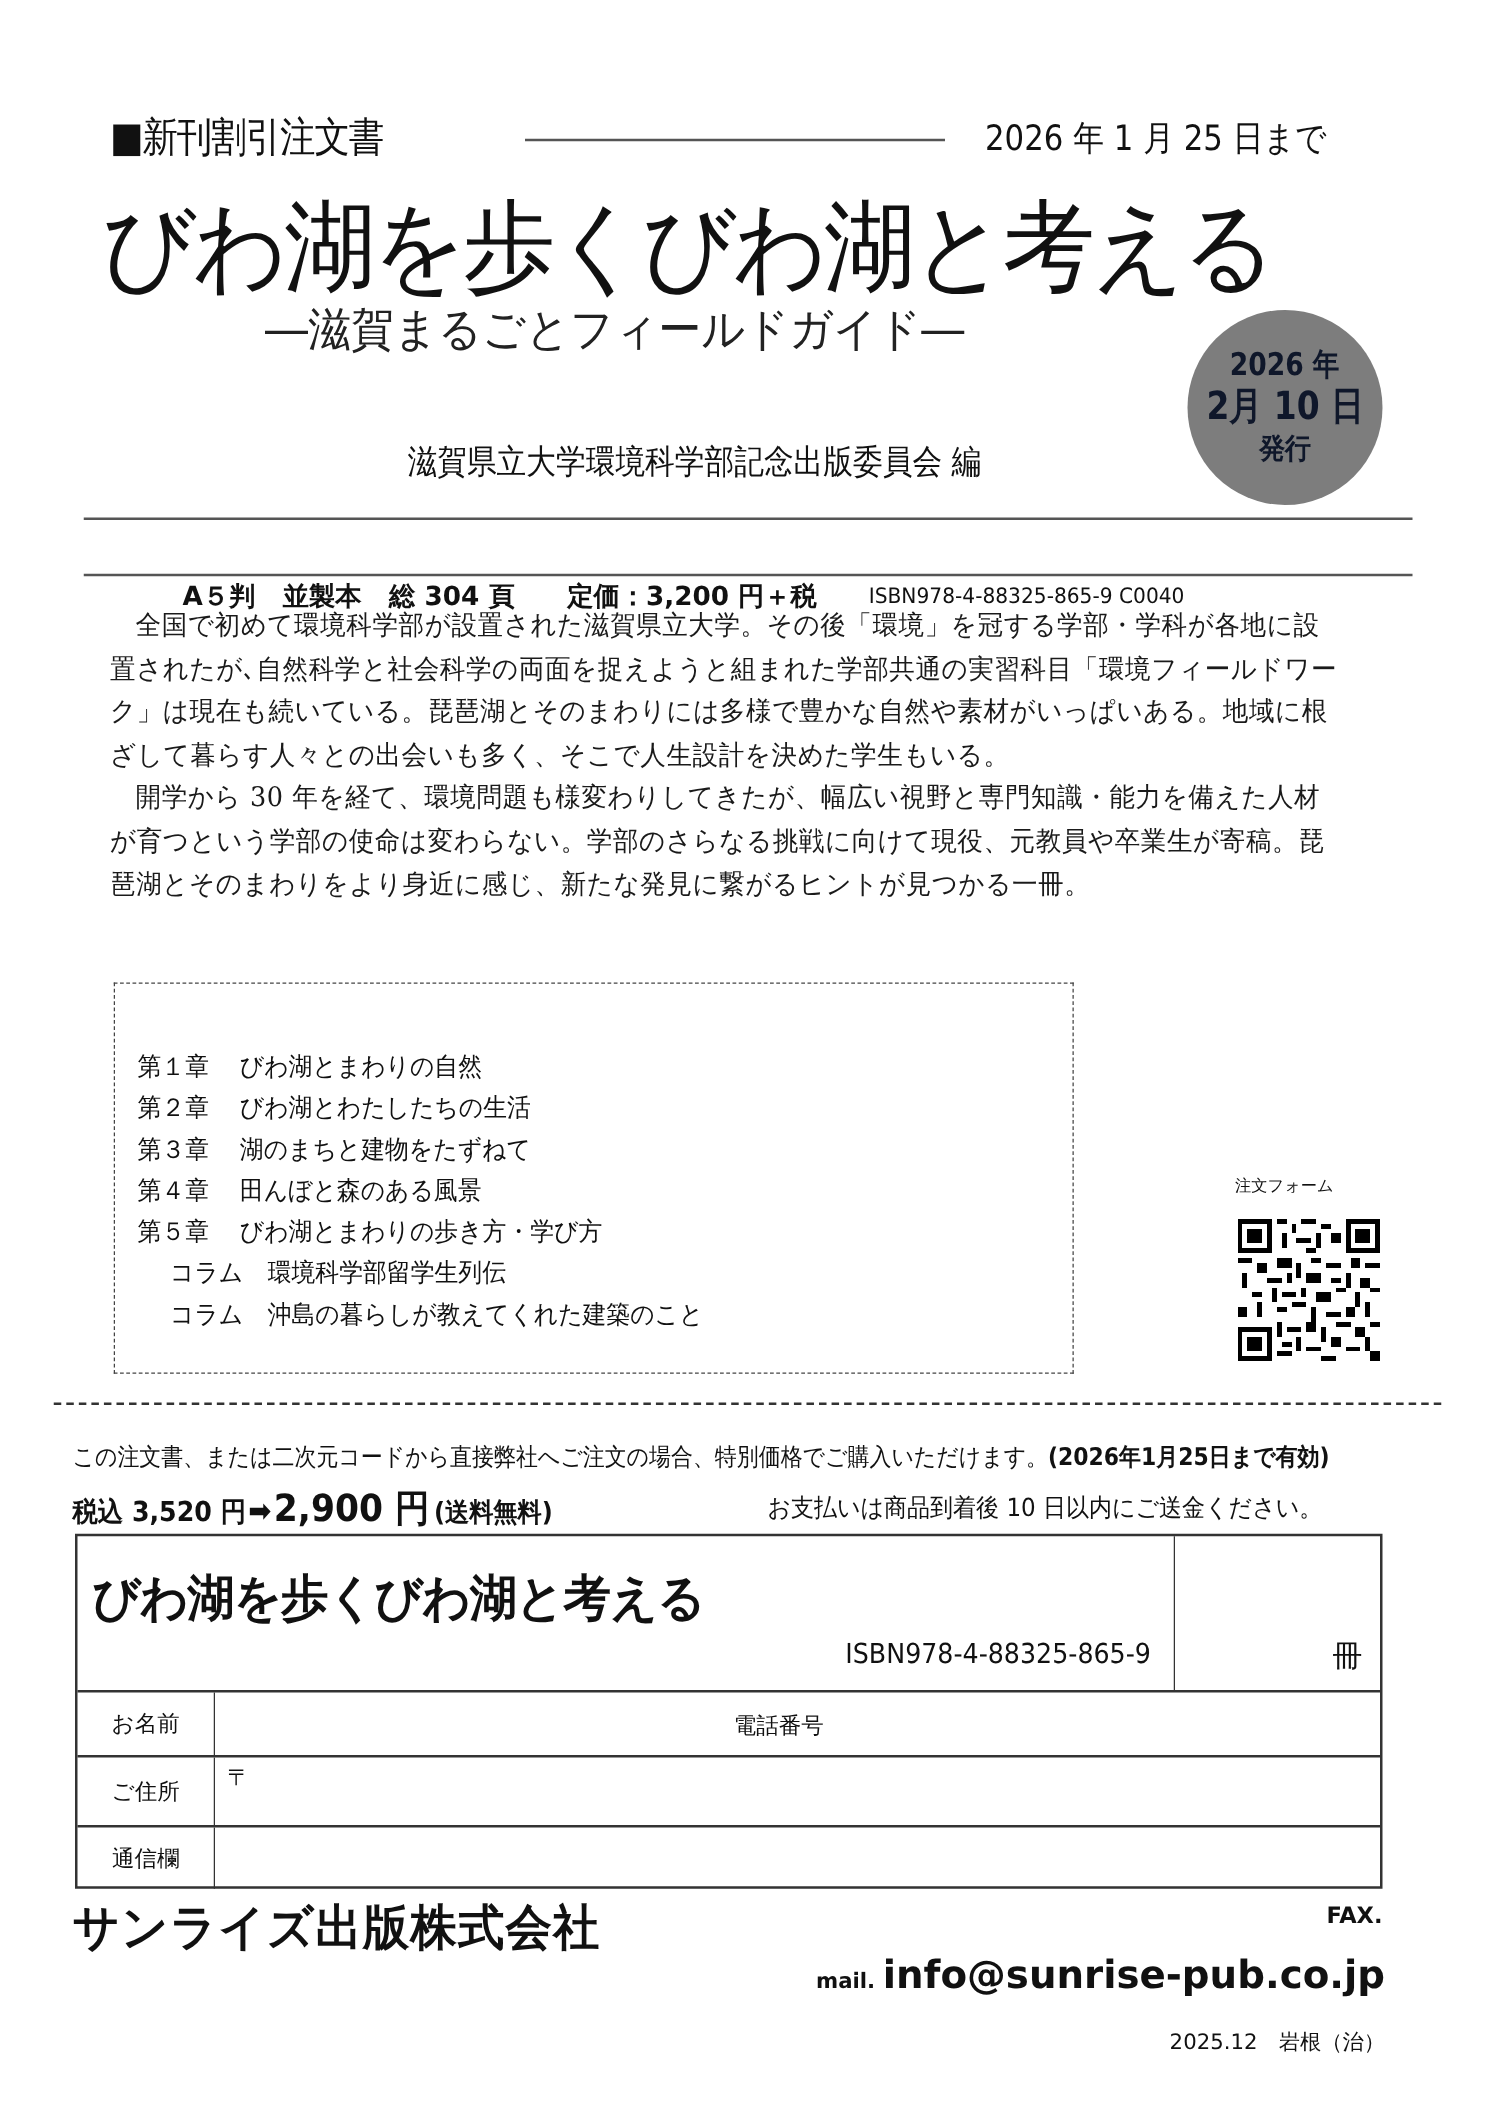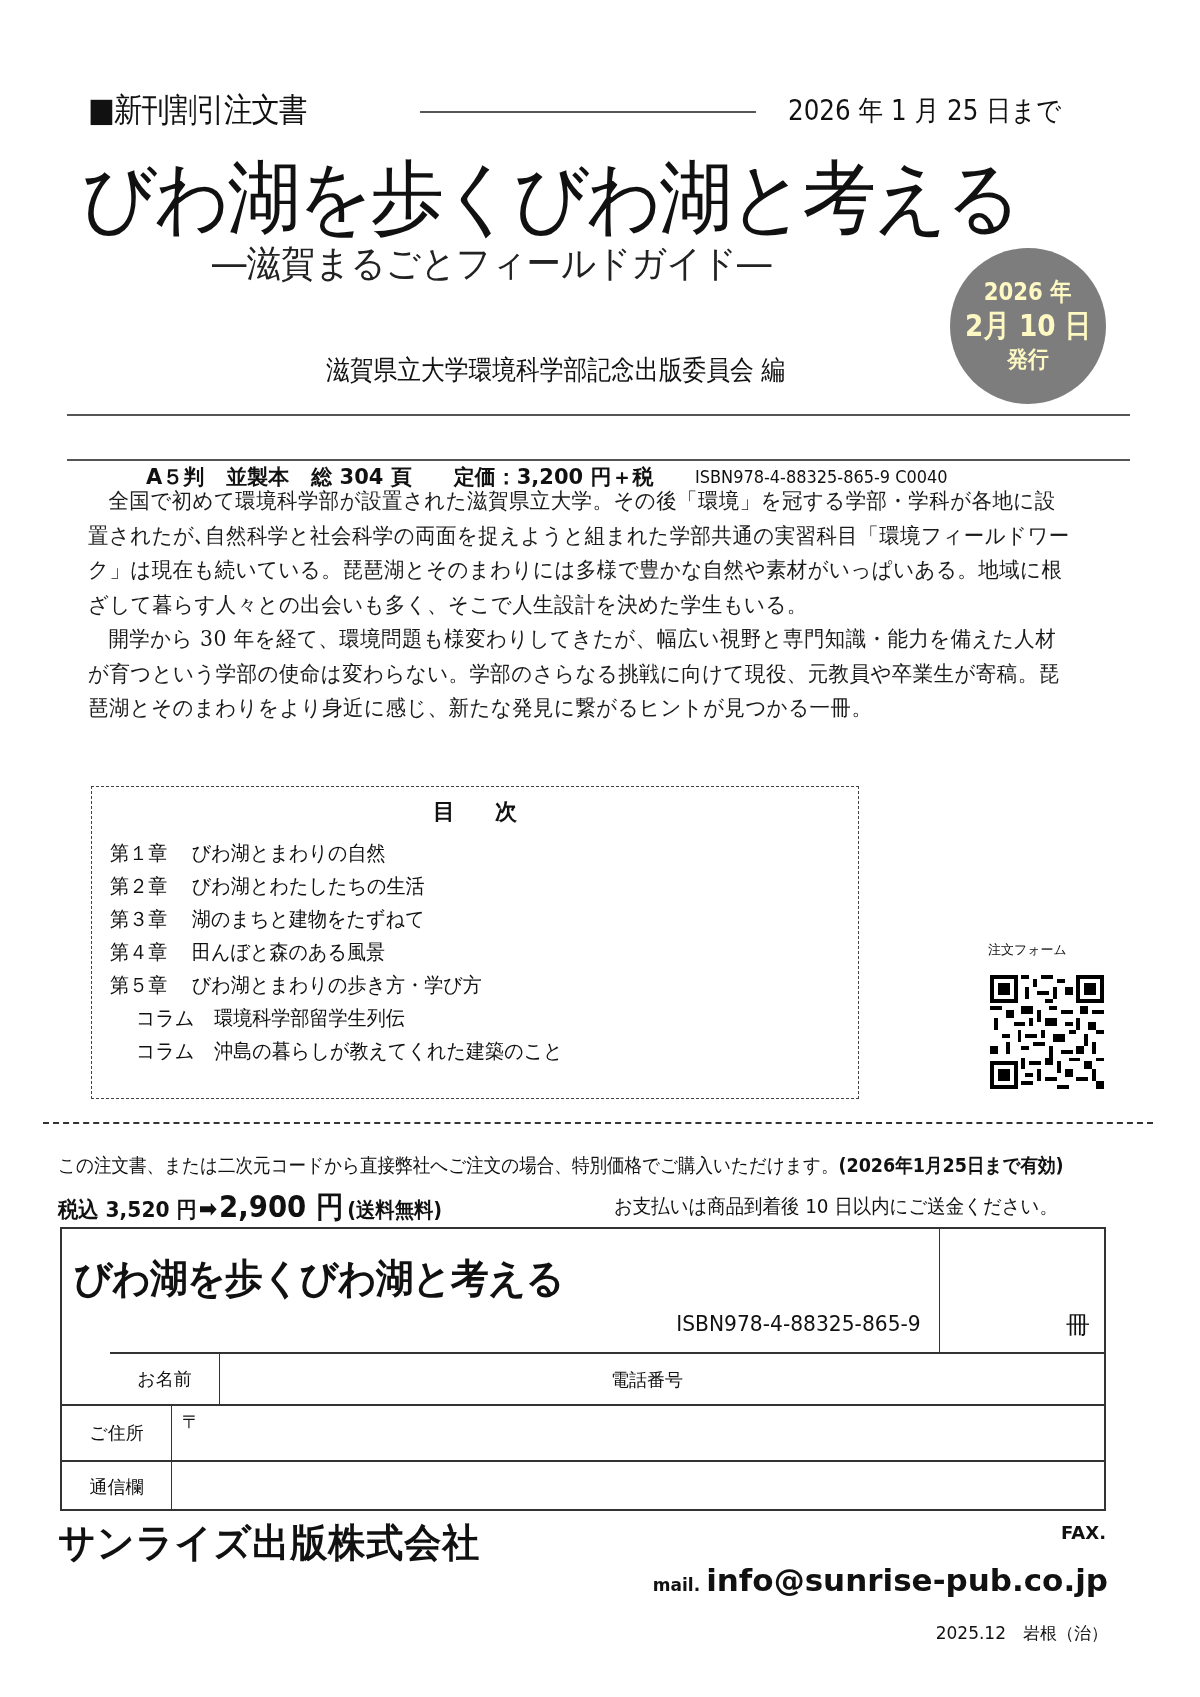--- a/index.html
+++ b/index.html
@@ -16,21 +16,21 @@
     .header-label { left: 88px; top: 90px; font-size: 33px; line-height: 40px; letter-spacing: -1px; transform: scaleX(0.86); transform-origin: left center; white-space: nowrap; }
     .header-rule { left: 420px; top: 111px; width: 336px; height: 2px; background: #555; }
     .header-deadline { left: 788px; top: 92px; font-size: 28px; line-height: 38px; transform: scaleX(0.88); transform-origin: left center; white-space: nowrap; }
 
     .main-title { left: 82px; top: 148px; font-size: 80px; line-height: 100px; letter-spacing: -3px; white-space: nowrap; transform: scaleX(0.92); transform-origin: left center; }
     .subtitle { left: 212px; top: 240px; font-size: 37px; line-height: 48px; white-space: nowrap; transform: scaleX(0.93); transform-origin: left center; color: #222; }
     .editor { left: 326px; top: 352px; font-size: 27px; line-height: 36px; white-space: nowrap; transform: scaleX(0.88); transform-origin: left center; }
 
     .pub-badge {
       left: 950px; top: 248px; width: 156px; height: 156px; border-radius: 50%;
-      background: #7d7d7d; color: #fef9c3; text-align: center;
+      background: #7d7d7d; color: #0f172a; text-align: center;
       display: flex; flex-direction: column; align-items: center; justify-content: center;
       font-weight: bold;
     }
     .pub-badge .l1 { font-size: 25px; line-height: 30px; transform: scaleX(0.85); }
     .pub-badge .l2 { font-size: 31px; line-height: 36px; transform: scaleX(0.85); }
     .pub-badge .l3 { font-size: 23px; line-height: 32px; transform: scaleX(0.9); }
 
     
     .spec-rule { left: 67px; width: 1063px; height: 2px; background: #555; }
     .spec-rule.top { top: 414px; }
@@ -81,21 +81,21 @@
     
     .order-table { left: 60px; top: 1227px; width: 1046px; height: 284px; border: 2px solid #333; }
     .ot-title-cell { position: absolute; left: 0; top: 0; width: 878px; height: 123px; border-right: 1.5px solid #333; }
     .ot-title { position: absolute; left: 12px; top: 22px; font-size: 40px; font-weight: bold; letter-spacing: -1px; white-space: nowrap; transform: scaleX(0.95); transform-origin: left center; }
     .ot-isbn { position: absolute; right: 18px; top: 82px; font-size: 22px; white-space: nowrap; transform: scaleX(0.92); transform-origin: right center; }
     .ot-qty-cell { position: absolute; left: 878px; top: 0; right: 0; height: 123px; }
     .ot-qty-unit { position: absolute; right: 14px; top: 80px; font-size: 24px; }
     .ot-row { position: absolute; left: 0; right: 0; border-top: 2px solid #333; }
     .ot-row .ot-label { position: absolute; left: 0; top: 0; bottom: 0; width: 110px; border-right: 1.5px solid #333; display: flex; align-items: center; justify-content: center; font-size: 18px; }
     .ot-row .ot-field { position: absolute; left: 110px; right: 0; top: 0; bottom: 0; }
-    .row-name { top: 123px; height: 52px; margin-left: 48px; }
+    .row-name { top: 123px; height: 52px; }
     .row-address { top: 175px; height: 56px; }
     .row-message { top: 231px; height: 51px; }
     .phone-label { position: absolute; left: 0; right: 0; top: 14px; text-align: center; font-size: 18px; padding-right: 30px; }
     .postal-mark { position: absolute; left: 10px; top: 4px; font-size: 18px; }
 
     
     .publisher { left: 58px; top: 1518px; font-size: 39px; font-weight: bold; line-height: 50px; white-space: nowrap; letter-spacing: 1px; transform: scaleX(0.95); transform-origin: left center; }
     .fax-line { right: 92px; top: 1522px; font-weight: bold; white-space: nowrap; display: flex; align-items: baseline; }
     .fax-prefix { font-size: 18px; margin-right: 2px; }
     .fax-number { font-size: 34px; letter-spacing: 0.5px; }
@@ -130,21 +130,20 @@
   <span class="spec-isbn">ISBN978-4-88325-865-9 C0040</span>
 </div>
 <div class="abs spec-rule bottom"></div>
 
 <div class="abs desc">
   <p>全国で初めて環境科学部が設置された滋賀県立大学。その後「環境」を冠する学部・学科が各地に設置されたが､自然科学と社会科学の両面を捉えようと組まれた学部共通の実習科目「環境フィールドワーク」は現在も続いている。琵琶湖とそのまわりには多様で豊かな自然や素材がいっぱいある。地域に根ざして暮らす人々との出会いも多く、そこで人生設計を決めた学生もいる。</p>
   <p>開学から 30 年を経て、環境問題も様変わりしてきたが、幅広い視野と専門知識・能力を備えた人材が育つという学部の使命は変わらない。学部のさらなる挑戦に向けて現役、元教員や卒業生が寄稿。琵琶湖とそのまわりをより身近に感じ、新たな発見に繋がるヒントが見つかる一冊。</p>
 </div>
 
 <div class="abs toc-box">
-  <div class="toc-title">目次</div>
   <ul class="toc-list">
     <li class="toc-item">
         <span class="toc-num">第１章</span>
         <span>びわ湖とまわりの自然</span>
       </li>
     <li class="toc-item">
         <span class="toc-num">第２章</span>
         <span>びわ湖とわたしたちの生活</span>
       </li>
     <li class="toc-item">

